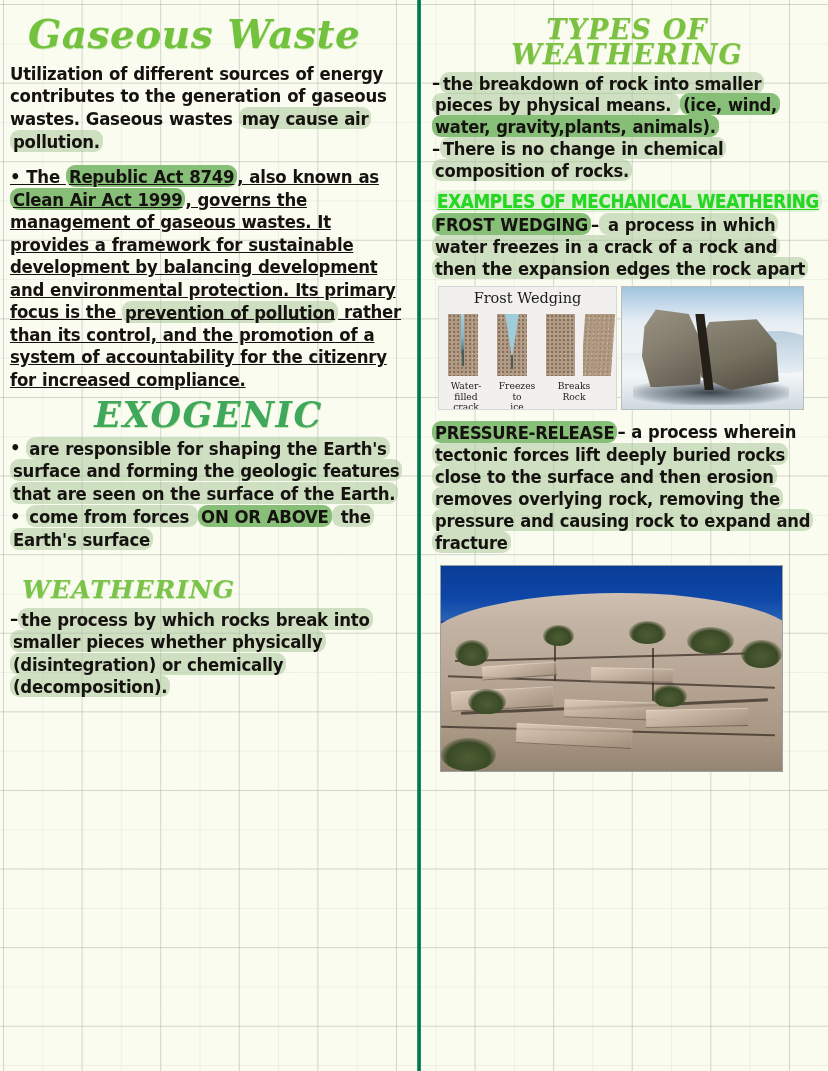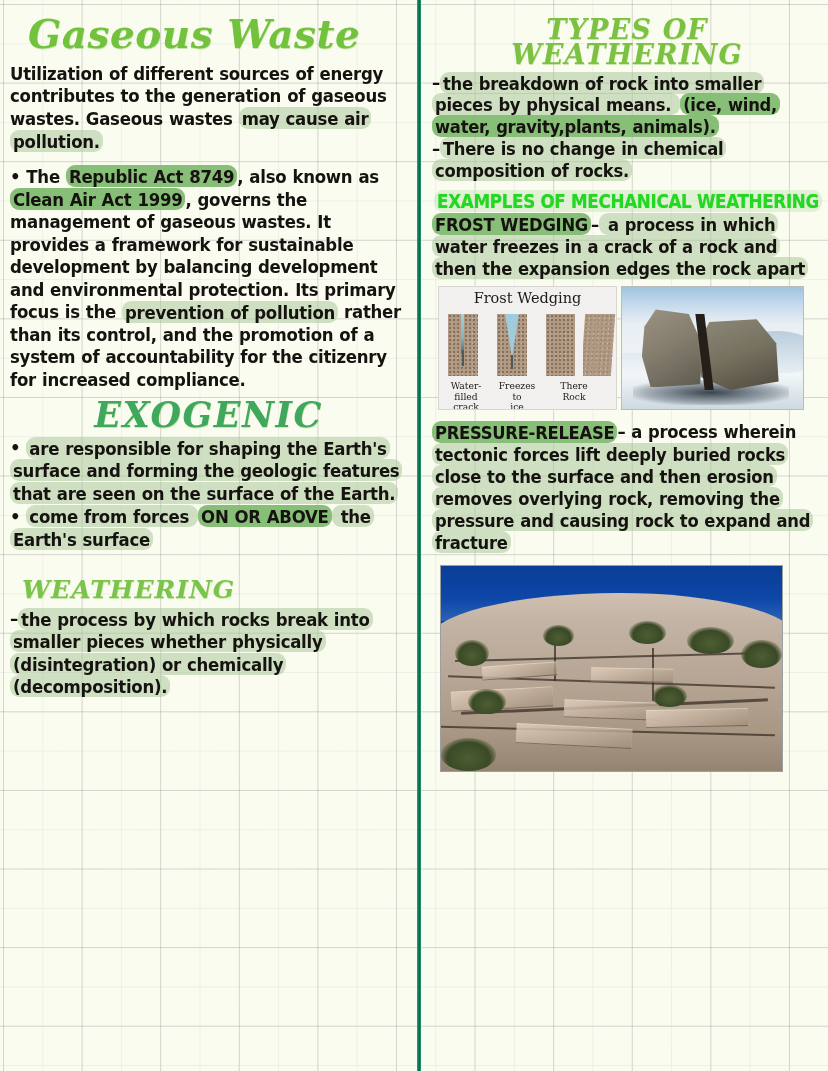--- a/index.html
+++ b/index.html
@@ -108,21 +108,21 @@
     font-weight: bold;
     color: #15120f;
     font-size: 18.4px;
     line-height: 1.225;
     margin: 0;
     letter-spacing: -0.25px;
     word-spacing: 0.5px;
   }
   #col-right .body-txt { font-size: 18.2px; line-height: 1.205; }
 
-  .p-gap { margin-top: 13px; }
+  .p-gap { margin-top: 13px; text-decoration: underline; }
 
   
   .hl {            
     background: rgba(167,197,151,0.52);
     border-radius: 9px;
     padding: 0.5px 3px;
     box-decoration-break: clone;
     -webkit-box-decoration-break: clone;
   }
   .hl-strong {     
@@ -142,20 +142,21 @@
 
   
   #examples-line {
     font-family: "DejaVu Sans Condensed", "DejaVu Sans", sans-serif;
     font-weight: bold;
     font-size: 18.6px;
     color: #23d723;
     letter-spacing: -0.3px;
     margin: 9px 0 2px 2px;
     text-shadow: 0 0 1px rgba(35,215,35,0.6);
+    text-decoration: underline;
   }
   #examples-line .hl-faint { background: rgba(196,226,180,0.45); }
 
   
   .fig { position: relative; }
 
   #fig-frost {
     margin: 7px 0 0 6px;
     width: 366px;
     height: 124px;
@@ -389,21 +390,21 @@
         <div class="fd-gap"></div>
         <div class="fd-label fd-l1">
           <span>Water-filled</span><br>
           <span>crack</span>
         </div>
         <div class="fd-label fd-l2">
           <span>Freezes to</span><br>
           <span>ice</span>
         </div>
         <div class="fd-label fd-l3">
-          <span>There</span><br>
+          <span>Breaks</span><br>
           <span>Rock</span>
         </div>
       </div>
 
       <div id="frost-photo">
         <div class="fp-snowbank"></div>
         <div class="fp-snowdrift"></div>
         <div class="fp-shadow"></div>
         <div class="fp-rockL"></div>
         <div class="fp-rockR"></div>

